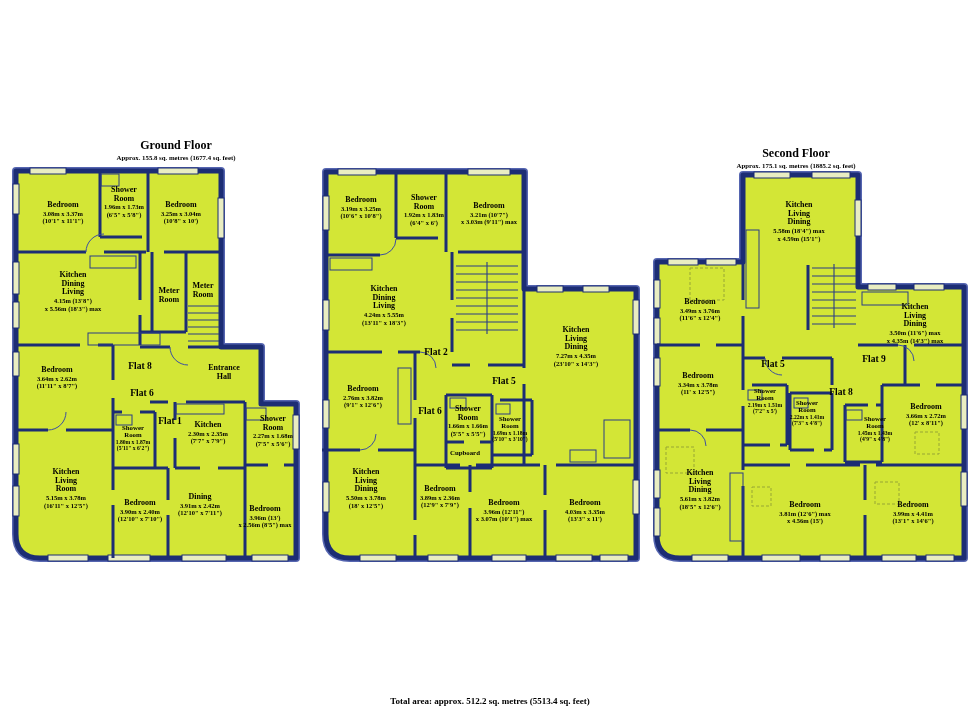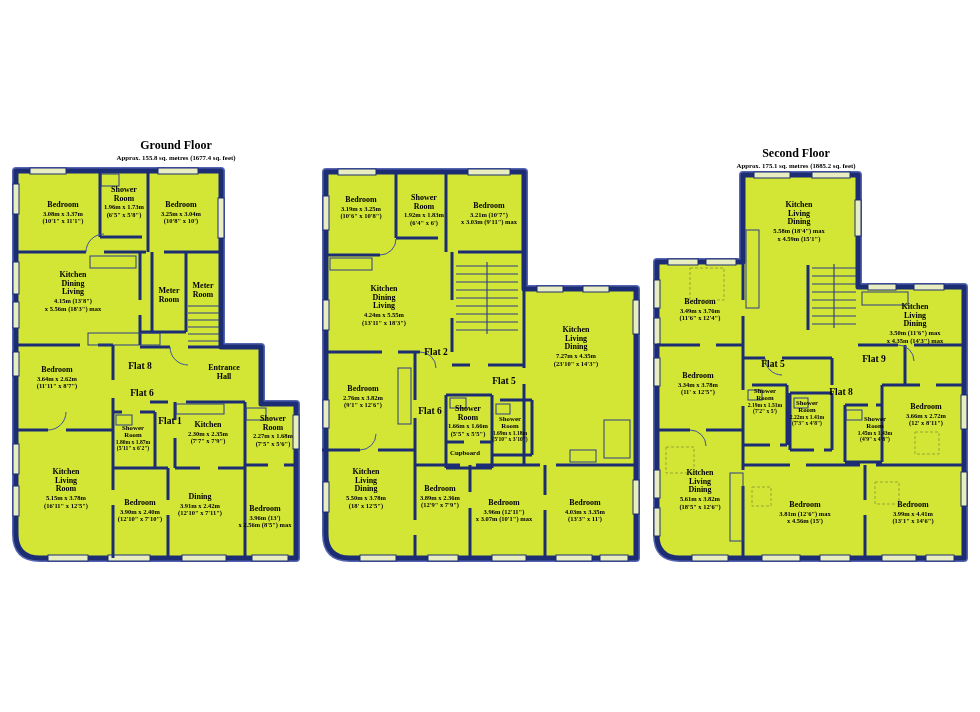--- a/index.html
+++ b/index.html
@@ -369,14 +369,15 @@
     </div>
 <div class="room" style="left:913px;top:513px">
       <div class="rn">Bedroom</div>
       <div class="rd">3.99m x 4.41m</div>
       <div class="rd">(13'1" x 14'6")</div>
     </div>
 <div class="flat" style="left:773px;top:364px">Flat 5</div>
 <div class="flat" style="left:874px;top:359px">Flat 9</div>
 <div class="flat" style="left:841px;top:392px">Flat 8</div>
 
+<div class="footer">Total area: approx. 512.2 sq. metres (5513.4 sq. feet)</div>
 
 </div>
 
 </body></html>

